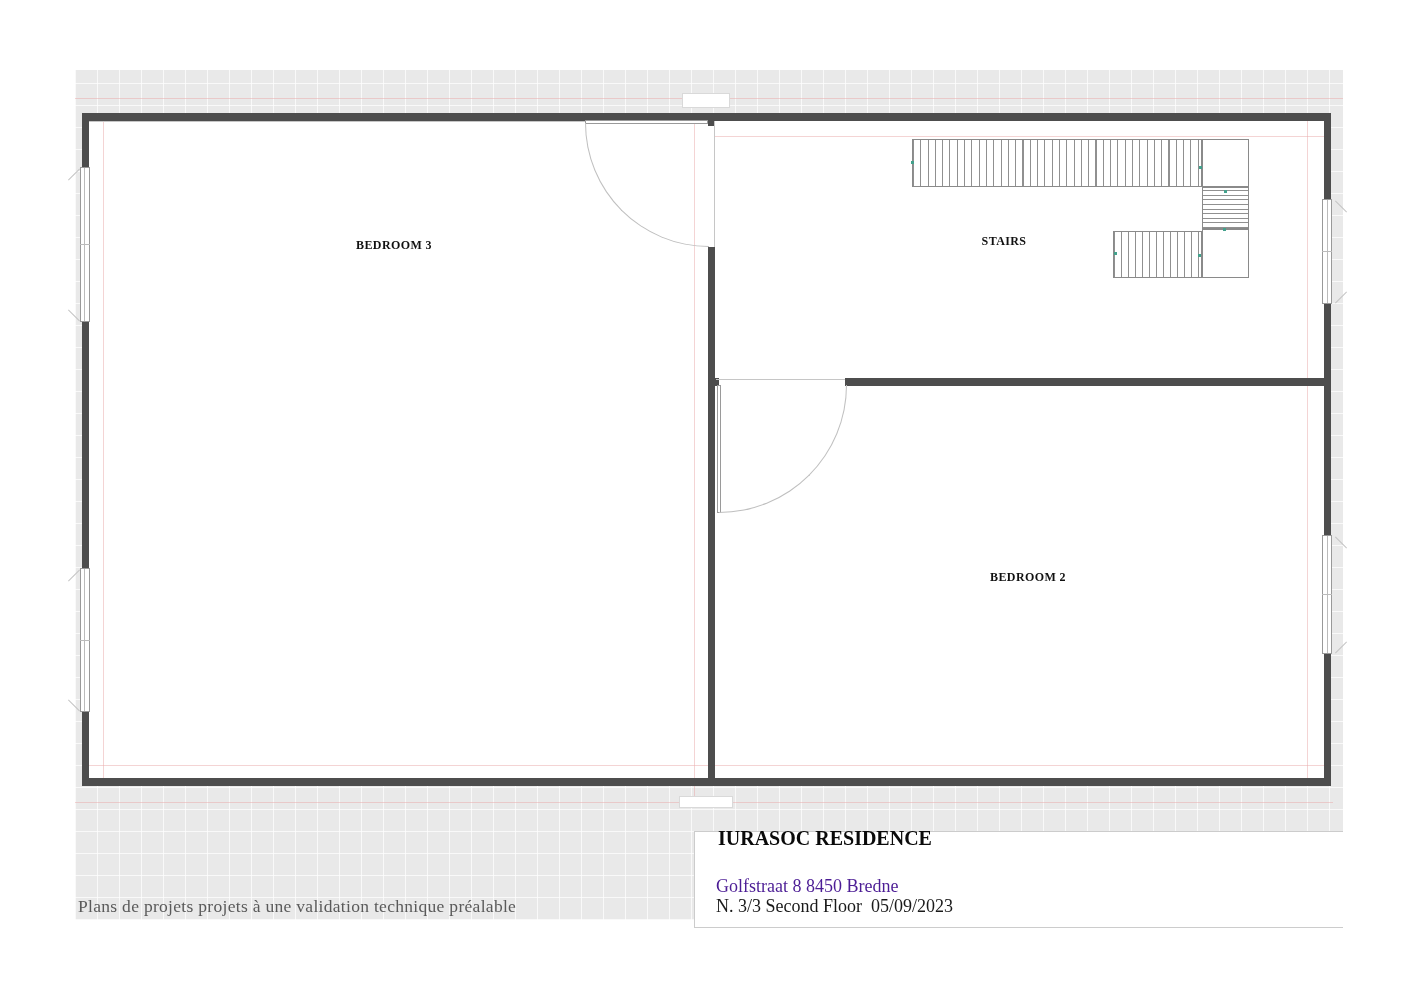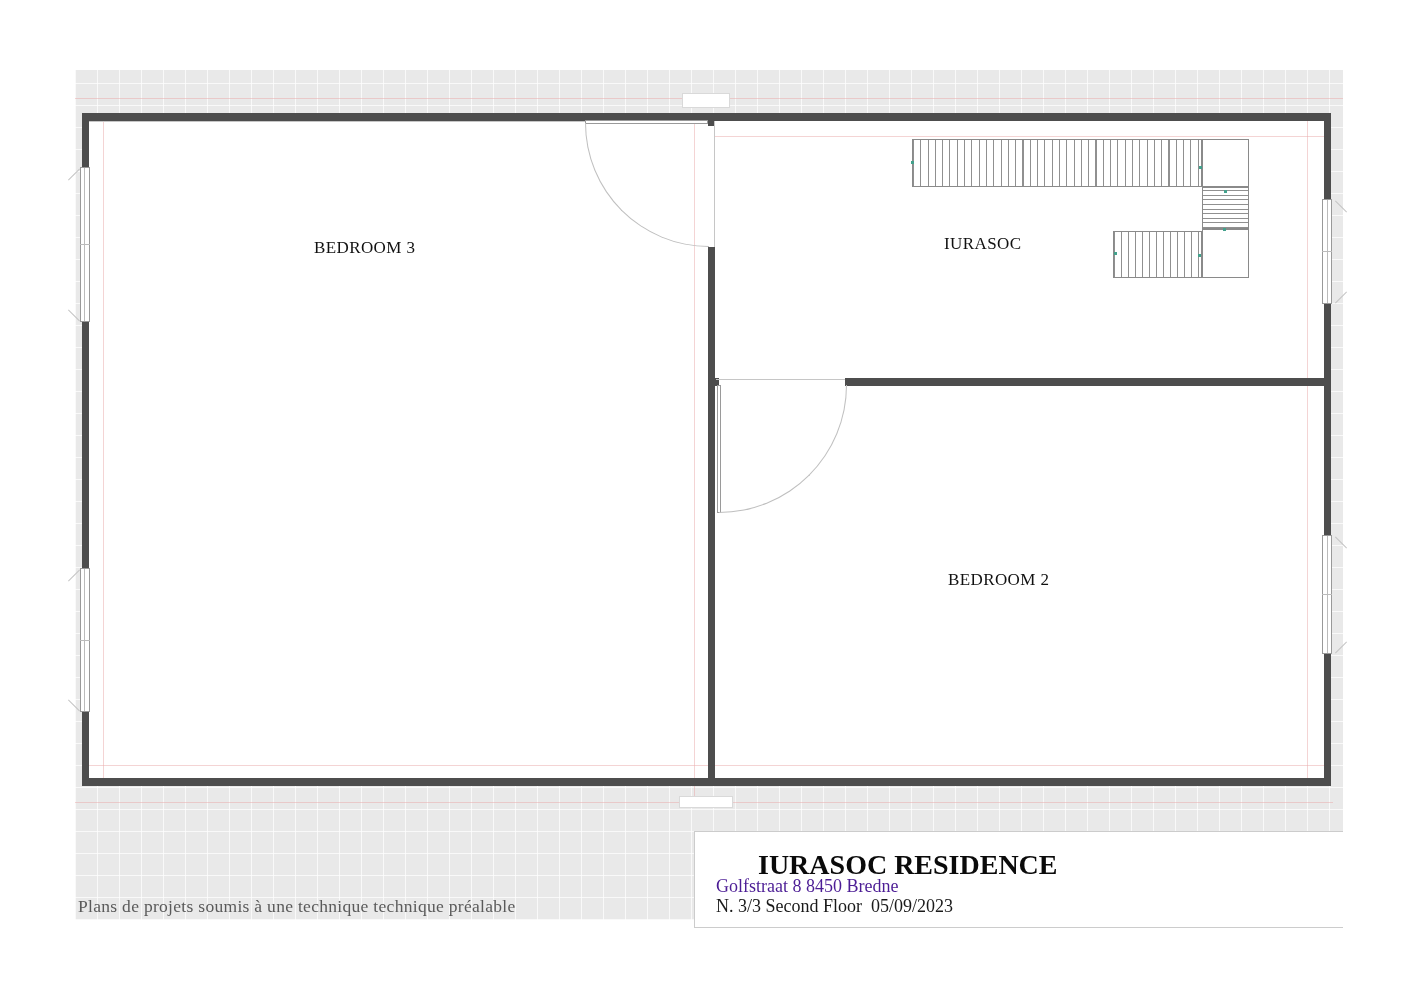--- a/index.html
+++ b/index.html
@@ -45,27 +45,27 @@
   .stair { background:#fff; border:1px solid #8a8a8a; }
   .treads-v { background-image:repeating-linear-gradient(90deg,#909090 0 1px,transparent 1px 7.3px); }
   .treads-v2{ background-image:repeating-linear-gradient(90deg,#909090 0 1px,transparent 1px 7px); }
   .treads-h { background-image:repeating-linear-gradient(0deg,#909090 0 1px,transparent 1px 4.6px); }
   .gtick { width:3px; height:3px; background:var(--tick_green,#43a18c); }
 
   
   .marker { background:#fff; border:1px solid #d9d9d9; }
 
   
-  .room-label { font-weight:normal; font-size:17px; letter-spacing:.4px;
-                color:var(--text,#111); text-align:left; }
+  .room-label { font-weight:bold; font-size:12px; letter-spacing:.4px;
+                color:var(--text,#111); text-align:center; }
 
   
   #titleblock { left:694px; top:831px; width:649px; height:97px; background:#fff;
                 border:1px solid #cccccc; border-right:none; }
-  #tb-name  { left:718px; top:849px; font-size:28px; font-weight:bold; color:#0a0a0a;margin-left:40px; }
+  #tb-name  { left:718px; top:827px; font-size:20px; font-weight:bold; color:#0a0a0a; }
   #tb-addr  { left:716px; top:876px; font-size:18px; color:#4c1d95; }
   #tb-floor { left:716px; top:896px; font-size:18px; color:#1a1a1a; white-space:pre; }
 
   
   #footnote { left:78px; top:896px; font-size:17.5px; letter-spacing:.3px;
               color:var(--footnote_text,#5a5a5a); }
 </style>
 </head>
 <body>
 
@@ -136,21 +136,21 @@
 <div class="abs gtick" style="left:1199px;top:166px"></div>
 <div class="abs gtick" style="left:1224px;top:190px"></div>
 <div class="abs gtick" style="left:1223px;top:228px"></div>
 <div class="abs gtick" style="left:1114px;top:252px"></div>
 <div class="abs gtick" style="left:1198px;top:254px"></div>
 
 <div class="abs marker" style="left:682px;top:93px;width:48px;height:15px"></div>
 <div class="abs marker" style="left:679px;top:796px;width:54px;height:12px"></div>
 
 <div class="abs room-label" style="left:314px;top:238px;width:160px">BEDROOM 3</div>
-<div class="abs room-label" style="left:944px;top:234px;width:120px">IURASOC</div>
+<div class="abs room-label" style="left:944px;top:234px;width:120px">STAIRS</div>
 <div class="abs room-label" style="left:948px;top:570px;width:160px">BEDROOM 2</div>
 
 <div class="abs" id="titleblock"></div>
 <div class="abs" id="tb-name">IURASOC RESIDENCE</div>
 <div class="abs" id="tb-addr">Golfstraat 8 8450 Bredne</div>
 <div class="abs" id="tb-floor">N. 3/3 Second Floor  05/09/2023</div>
 
-<div class="abs" id="footnote">Plans de projets soumis à une technique technique préalable</div>
+<div class="abs" id="footnote">Plans de projets projets à une validation technique préalable</div>
 
 </body></html>

